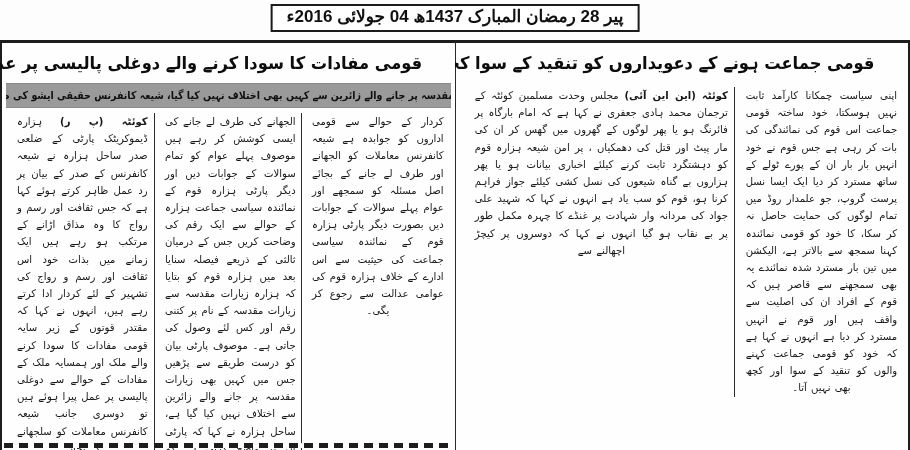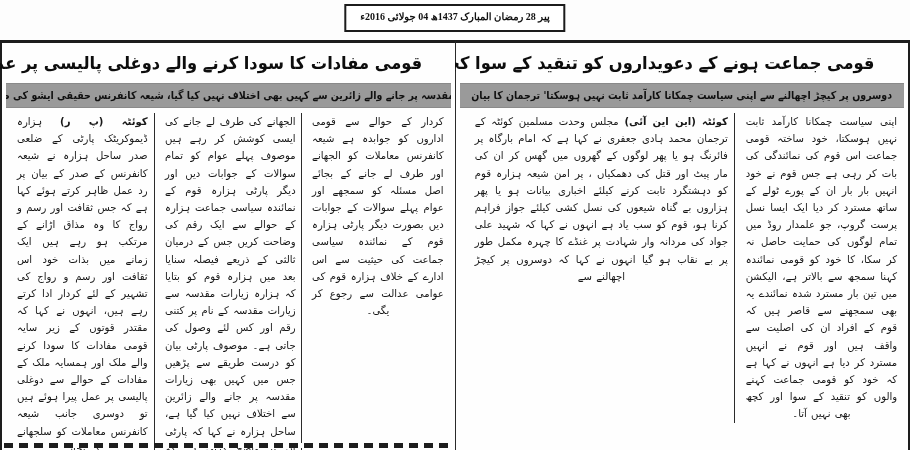--- a/index.html
+++ b/index.html
@@ -32,22 +32,22 @@
   .date-box {
     position: absolute;
     left: 50%;
     transform: translateX(-50%);
     top: 4px;
     border: 2px solid #1b1b1b;
     padding: 1px 14px 3px 14px;
     background: #fff;
   }
   .date-text {
-    font-family: Liberation Serif, serif;
-    font-size: 10px;
+    font-family: Liberation Sans, sans-serif;
+    font-size: 17px;
     font-weight: bold;
     line-height: 20px;
     white-space: nowrap;
     direction: rtl;
     color: #111;
     letter-spacing: -0.2px;
   }
 
   
   .articles {
@@ -182,23 +182,20 @@
   </div>
 
   <div class="articles">
 
     <div class="article right">
 
       <div class="headline">
         <span class="headline-text">قومی جماعت ہونے کے دعویداروں کو تنقید کے سوا کچھ نہیں آتا' ایم ڈبلیو ایم</span>
       </div>
 
-      <div class="subhead">
-        <span class="subhead-text">دوسروں پر کیچڑ اچھالنے سے اپنی سیاست چمکانا کارآمد ثابت نہیں ہوسکتا' ترجمان کا بیان</span>
-      </div>
 
       <div class="body-cols">
         <div class="col">
           <div class="col-body">اپنی سیاست چمکانا کارآمد ثابت نہیں ہوسکتا، خود ساختہ قومی جماعت اس قوم کی نمائندگی کی بات کر رہی ہے جس قوم نے خود انہیں بار بار ان کے پورے ٹولے کے ساتھ مسترد کر دیا ایک ایسا نسل پرست گروپ، جو علمدار روڈ میں تمام لوگوں کی حمایت حاصل نہ کر سکا، کا خود کو قومی نمائندہ کہنا سمجھ سے بالاتر ہے، الیکشن میں تین بار مسترد شدہ نمائندے یہ بھی سمجھنے سے قاصر ہیں کہ قوم کے افراد ان کی اصلیت سے واقف ہیں اور قوم نے انہیں مسترد کر دیا ہے انہوں نے کہا ہے کہ خود کو قومی جماعت کہنے والوں کو تنقید کے سوا اور کچھ بھی نہیں آتا۔</div>
         </div>
         <div class="col first">
           <div class="col-body"><span class="lead">کوئٹہ (این این آئی)</span> <span>مجلس وحدت مسلمین کوئٹہ کے ترجمان محمد ہادی جعفری نے کہا ہے کہ امام بارگاہ پر فائرنگ ہو یا پھر لوگوں کے گھروں میں گھس کر ان کی مار پیٹ اور قتل کی دھمکیاں ، پر امن شیعہ ہزارہ قوم کو دہشتگرد ثابت کرنے کیلئے اخباری بیانات ہو یا پھر ہزاروں بے گناہ شیعوں کی نسل کشی کیلئے جواز فراہم کرنا ہو، قوم کو سب یاد ہے انہوں نے کہا کہ شہید علی جواد کی مردانہ وار شہادت پر غنڈے کا چہرہ مکمل طور پر بے نقاب ہو گیا انہوں نے کہا کہ دوسروں پر کیچڑ اچھالنے سے</span></div>
         </div>
       </div>
 

